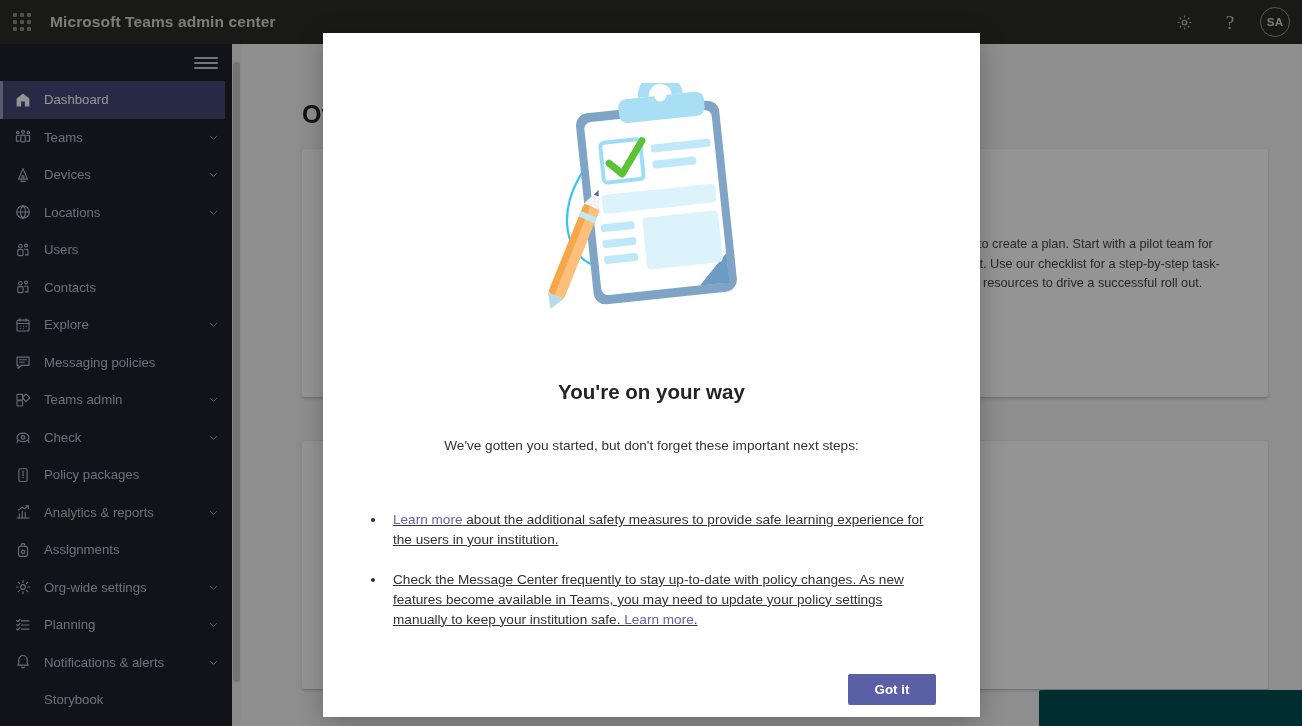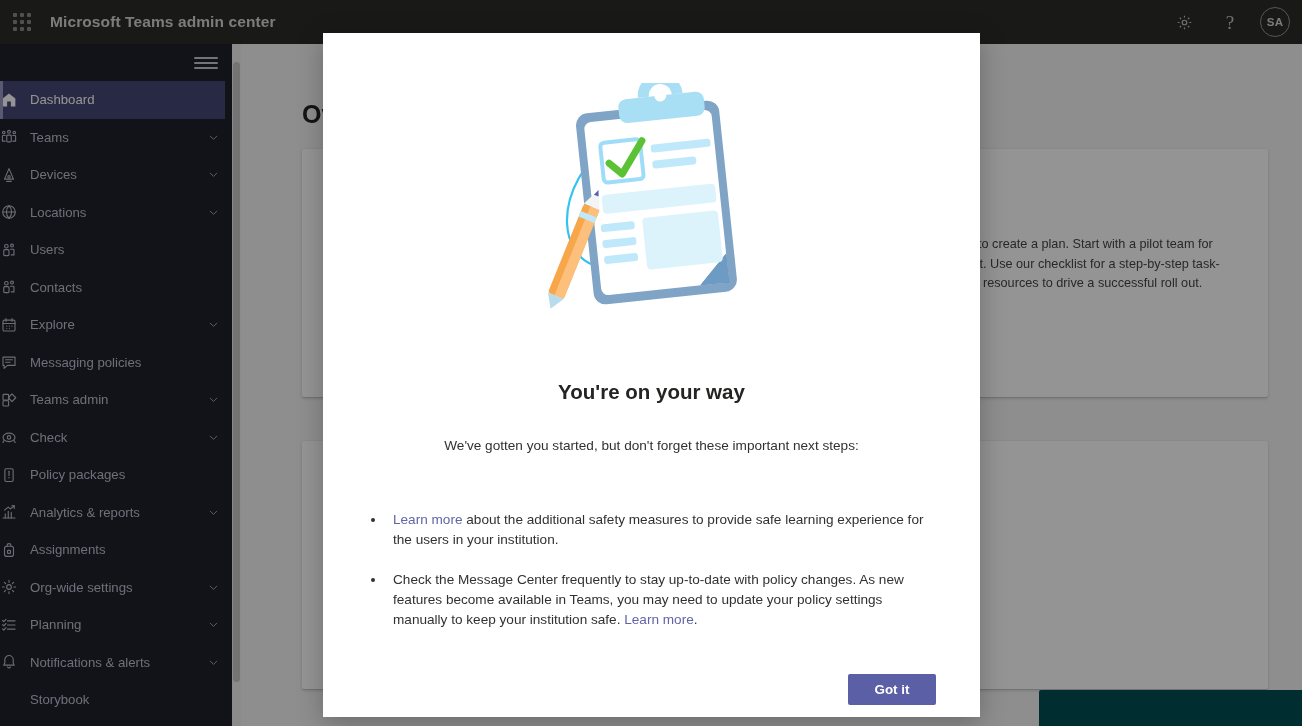--- a/index.html
+++ b/index.html
@@ -64,21 +64,21 @@
   .hamburger-row {
     height: 37px; display: flex; align-items: center; justify-content: flex-end;
     padding-right: 14px;
   }
   .hamburger { width: 24px; cursor: pointer; display: flex; flex-direction: column; gap: 3px; }
   .hamburger i { display: block; height: 2px; background: #c8c6d0; border-radius: 1px; }
   .navlist { padding-bottom: 6px; }
   .navitem {
     height: 37.5px;
     display: flex; align-items: center;
-    padding-right: 12px;
+    padding-left: 14px; padding-right: 12px;
     color: #c0bed0; font-size: 13.2px;
     cursor: pointer; position: relative;
   }
   .navitem.active {
     background: #464775;
     color: #ffffff;
   }
   .navitem.active::before {
     content: ""; position: absolute; left: 0; top: 0; bottom: 0;
     width: 3px; background: #9b9ac4;
@@ -180,21 +180,21 @@
     color: #252423; margin-top: 28px;
   }
   .modal-sub {
     text-align: center; font-size: 13.6px; color: #323130;
     margin-top: 10px;
   }
   .modal-list {
     margin: 33px 56px 0 63px;
     font-size: 13.6px; color: #323130; line-height: 1.47;
   }
-  .modal-list li { margin-bottom: 20px; padding-left: 7px; }
+  .modal-list li { margin-bottom: 20px; padding-left: 7px; text-decoration: underline; }
   .modal-list li::marker { color: #323130; }
   .mlink { color: #6264a7; cursor: pointer; }
   .modal-footer {
     margin-top: auto;
     display: flex; justify-content: flex-end;
     padding: 0 44px 38px 8px;
   }
   .gotit {
     background: #5b5fa6; color: #ffffff;
     border: none; border-radius: 2px;

